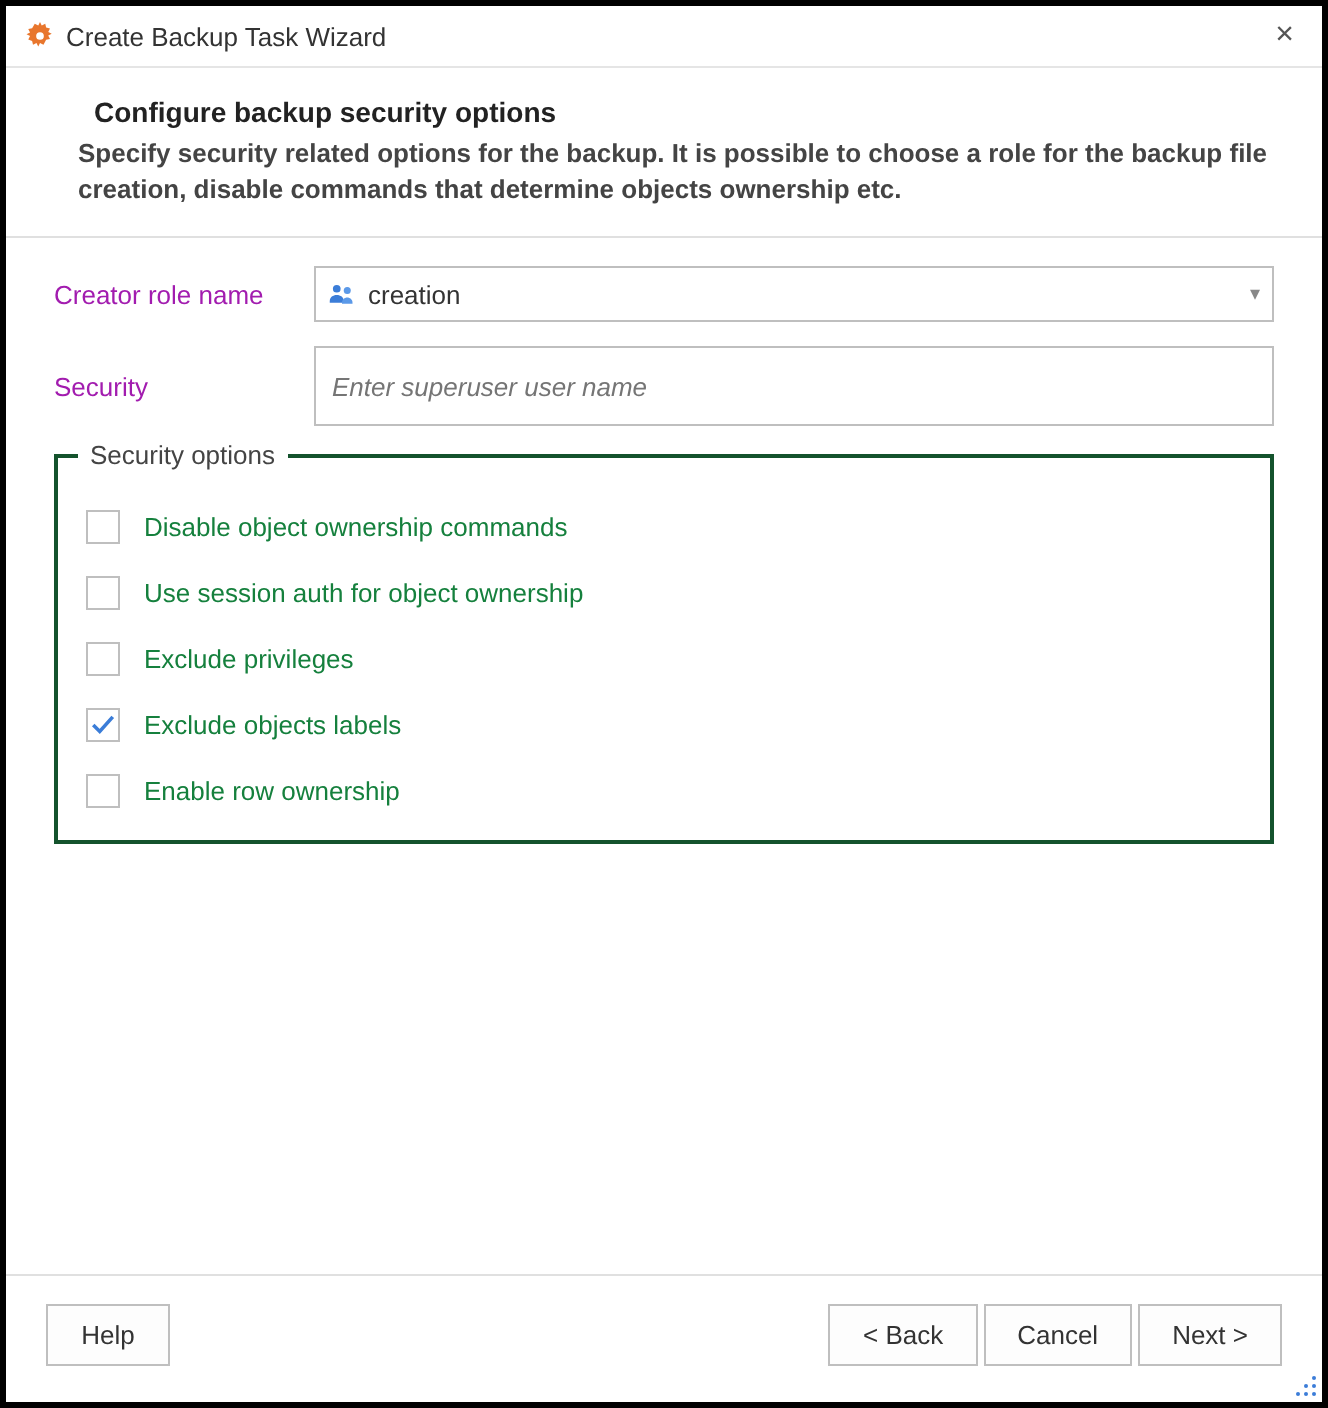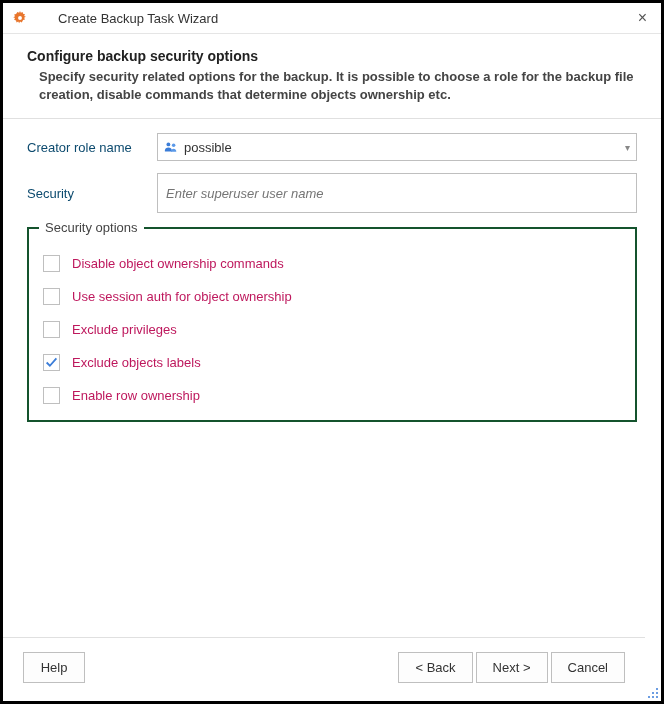--- a/index.html
+++ b/index.html
@@ -15,39 +15,39 @@
     }
     .titlebar {
       display: flex;
       align-items: center;
       padding: 6px 10px;
       border-bottom: 1px solid #e5e5e5;
     }
     .titlebar .gear {
       width: 14px; height: 14px; margin-right: 6px;
     }
-    .titlebar .title { flex: 1; font-size: 13px; color: #333; margin-left: 25px; }
+    .titlebar .title { flex: 1; font-size: 13px; color: #333; }
     .titlebar .close {
       font-size: 16px; color: #555; cursor: pointer; padding: 0 4px;
       font-family: Arial, sans-serif;
     }
     .header {
       padding: 14px 24px 14px 24px;
       border-bottom: 1px solid #e0e0e0;
     }
-    .header h2 { font-size: 14px; font-weight: bold; color: #222; margin-bottom: 4px; }
+    .header h2 { font-size: 14px; font-weight: bold; color: #222; margin-bottom: 4px; margin-left: 20px; }
     .header p { font-size: 13px; color: #444; line-height: 1.4; padding-left: 12px; font-weight: bold; }
     .form-area {
       padding: 14px 24px 0 24px;
     }
     .row {
       display: flex; align-items: center; margin-bottom: 12px;
     }
     .row label.lbl {
-      width: 130px; color: #0c4a6e; font-size: 13px;
+      width: 130px; color: #a21caf; font-size: 13px;
     }
     .select-wrap {
       flex: 1; position: relative;
       border: 1px solid #bfbfbf;
       height: 28px;
       display: flex; align-items: center;
       padding: 0 24px 0 6px;
       background: #fff;
     }
     .select-wrap .role-icon { width: 14px; height: 14px; margin-right: 6px; }
@@ -75,24 +75,24 @@
       display: flex; align-items: center; margin: 8px 0 16px 0;
     }
     .check-row:last-child { margin-bottom: 4px; }
     .chk {
       width: 17px; height: 17px; border: 1px solid #bfbfbf;
       margin-right: 12px; display: flex; align-items: center; justify-content: center;
       background: #fff;
     }
     .chk svg { display: none; }
     .chk.checked svg { display: block; }
-    .check-row span.lbl2 { font-size: 13px; color: #be185d; }
+    .check-row span.lbl2 { font-size: 13px; color: #15803d; }
     .footer {
       position: absolute;
-      bottom: 0; left: 0; right: 16px;
+      bottom: 0; left: 0; right: 0;
       border-top: 1px solid #e0e0e0;
       padding: 14px 20px 18px 20px;
       display: flex; align-items: center;
     }
     .footer .spacer { flex: 1; }
     .btn {
       border: 1px solid #bfbfbf;
       background: #fdfdfd;
       font-size: 13px; color: #333;
       padding: 7px 16px;
@@ -132,21 +132,21 @@
     <label class="lbl">Creator role name</label>
     <div class="select-wrap">
       <span class="role-icon">
         <svg viewBox="0 0 16 16" width="14" height="14">
           <circle cx="5" cy="5" r="2.2" fill="#3b7dd8"></circle>
           <path fill="#3b7dd8" d="M1 12c0-2.2 1.8-3.5 4-3.5s4 1.3 4 3.5v1H1z"></path>
           <circle cx="11" cy="6" r="2" fill="#5b99e8"></circle>
           <path fill="#5b99e8" d="M8 13c0-1.8 1.4-3 3-3s3 1.2 3 3v.5H8z"></path>
         </svg>
       </span>
-      <span class="val">possible</span>
+      <span class="val">creation</span>
       <span class="chev">▾</span>
     </div>
   </div>
 
   <div class="row">
     <label class="lbl">Security</label>
     <input class="text-input" type="text" placeholder="Enter superuser user name" style="">
   </div>
 
   <div class="fieldset">
@@ -178,22 +178,22 @@
         </div>
       </div>
   </div>
 
 </div>
 
 <div class="footer">
   <button class="btn">Help</button>
   <span class="spacer"></span>
   <button class="btn">&lt; Back</button>
+  <button class="btn">Cancel</button>
   <button class="btn">Next &gt;</button>
-  <button class="btn">Cancel</button>
 </div>
 
 <span class="resize-grip">
   <svg viewBox="0 0 12 12" width="12" height="12">
     <circle cx="10" cy="2" r="1" fill="#3b7dd8"></circle>
     <circle cx="6" cy="6" r="1" fill="#3b7dd8"></circle>
     <circle cx="10" cy="6" r="1" fill="#3b7dd8"></circle>
     <circle cx="2" cy="10" r="1" fill="#3b7dd8"></circle>
     <circle cx="6" cy="10" r="1" fill="#3b7dd8"></circle>
     <circle cx="10" cy="10" r="1" fill="#3b7dd8"></circle>

